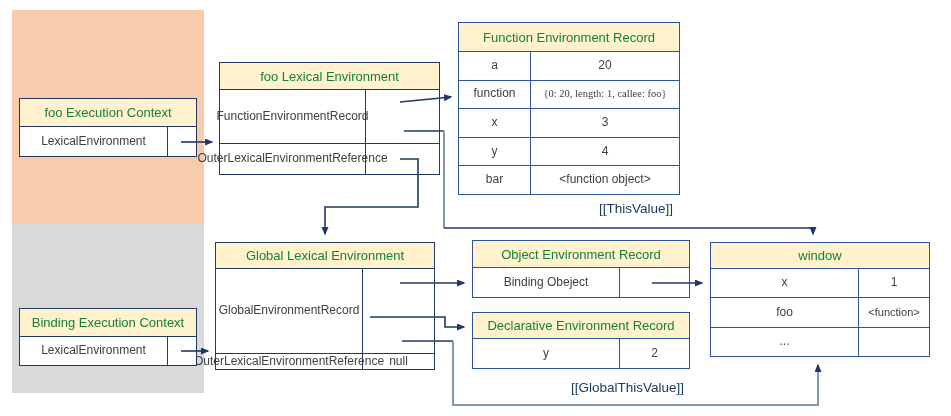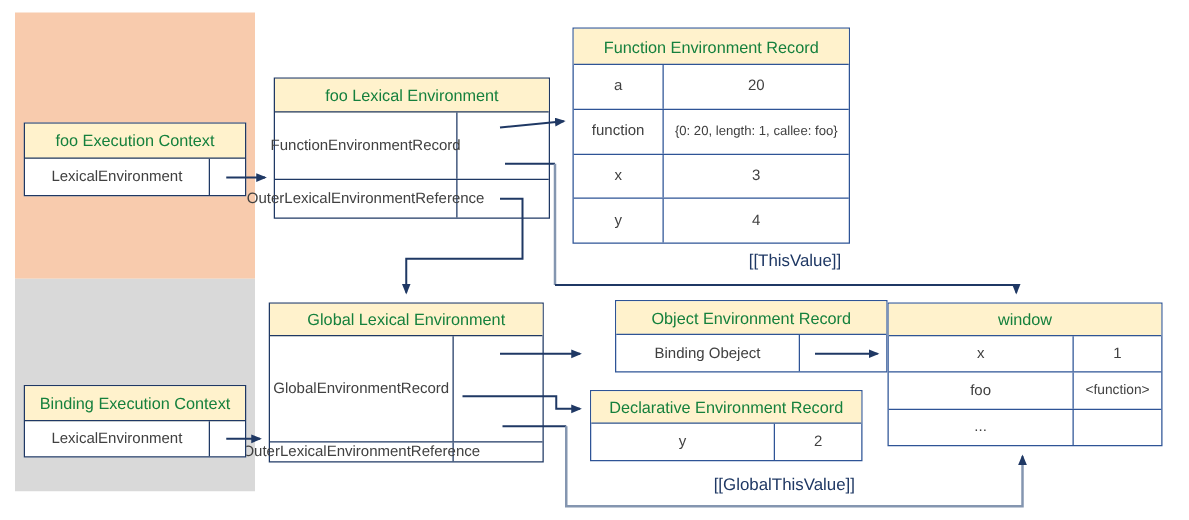--- a/index.html
+++ b/index.html
@@ -64,51 +64,56 @@
   </div>
 
   <div class="box table" style="left:458px;top:22px;width:222px;height:173px;">
     <div class="hdr" style="height:29px;">Function Environment Record</div>
     <div class="hrow" style="flex:1;">
       <div class="cell" style="width:71px;">a</div>
       <div class="cell bl" style="flex:1;">20</div>
     </div>
     <div class="hrow bt" style="flex:1;">
       <div class="cell" style="width:71px;">function</div>
-      <div class="cell bl small" style="flex:1;">{0: 20, length: 1, callee: foo}</div>
+      <div class="cell bl small" style="flex:1;font-family:Liberation Serif, serif;">{0: 20, length: 1, callee: foo}</div>
     </div>
     <div class="hrow bt" style="flex:1;">
       <div class="cell" style="width:71px;">x</div>
       <div class="cell bl" style="flex:1;">3</div>
     </div>
     <div class="hrow bt" style="flex:1;">
       <div class="cell" style="width:71px;">y</div>
       <div class="cell bl" style="flex:1;">4</div>
+    </div>
+    <div class="hrow bt" style="flex:1;">
+      <div class="cell" style="width:71px;">bar</div>
+      <div class="cell bl" style="flex:1;">&lt;function object&gt;</div>
     </div>
   </div>
 
   <div class="box" style="left:215px;top:242px;width:220px;height:128px;">
     <div class="hdr" style="height:26px;">Global Lexical Environment</div>
     <div class="hrow" style="height:84px;">
       <div class="cell br" style="width:147px;">GlobalEnvironmentRecord</div>
       <div class="vcol" style="flex:1;">
         <div class="cell bb" style="height:28px;"></div>
         <div class="cell bb" style="height:29px;"></div>
         <div class="cell" style="flex:1;"></div>
       </div>
     </div>
     <div class="hrow bt" style="flex:1;">
       <div class="cell br vcol" style="width:147px;justify-content:center;">
         <span>OuterLexicalEnvironment</span>
         <span>Reference</span>
       </div>
+      <div class="cell" style="flex:1;">null</div>
     </div>
   </div>
 
-  <div class="box table" style="left:492px;top:240px;width:218px;height:58px;">
+  <div class="box table" style="left:472px;top:240px;width:218px;height:58px;">
     <div class="hdr" style="height:27px;">Object Environment Record</div>
     <div class="hrow" style="flex:1;">
       <div class="cell" style="width:146px;">Binding Obeject</div>
       <div class="cell bl" style="flex:1;"></div>
     </div>
   </div>
 
   <div class="box table" style="left:472px;top:312px;width:218px;height:57px;">
     <div class="hdr" style="height:26px;">Declarative Environment Record</div>
     <div class="hrow" style="flex:1;">

